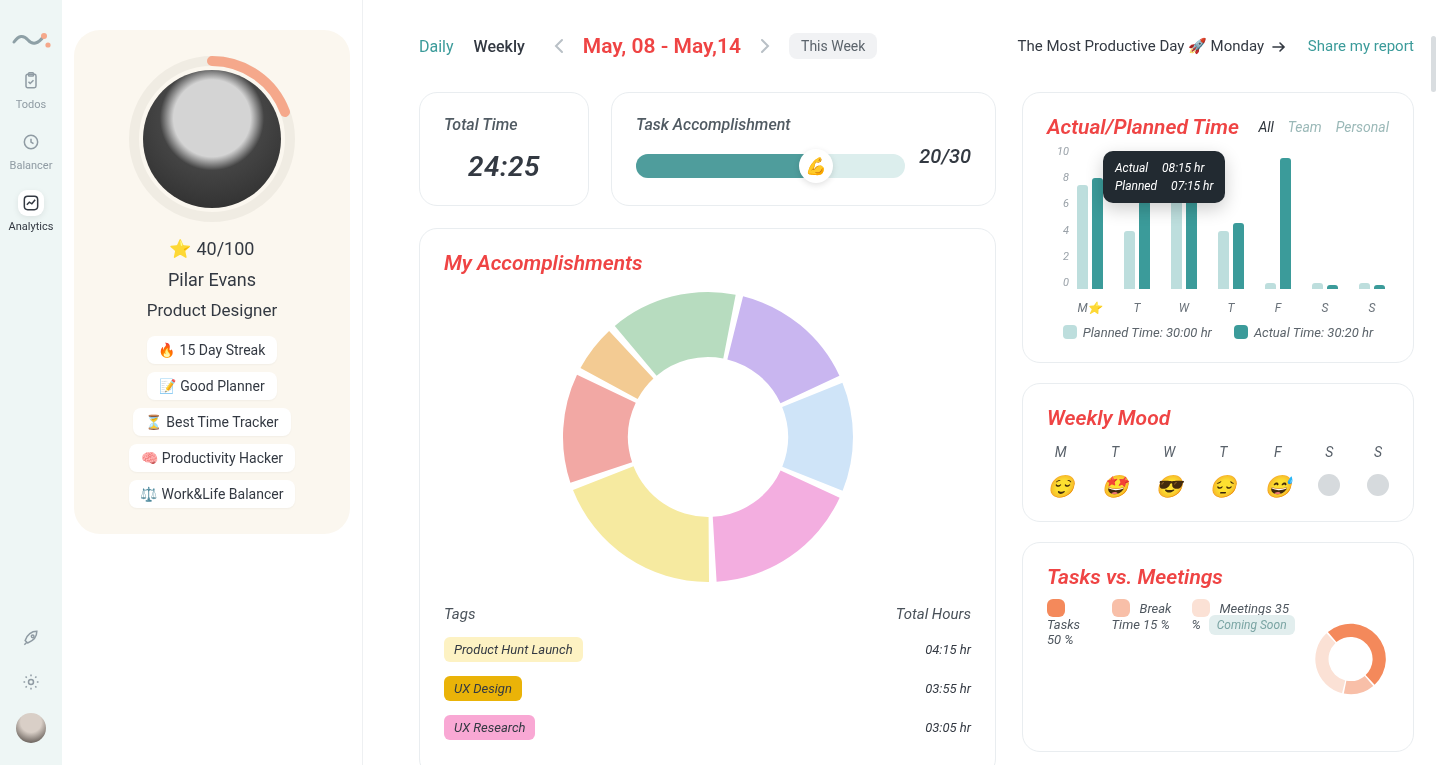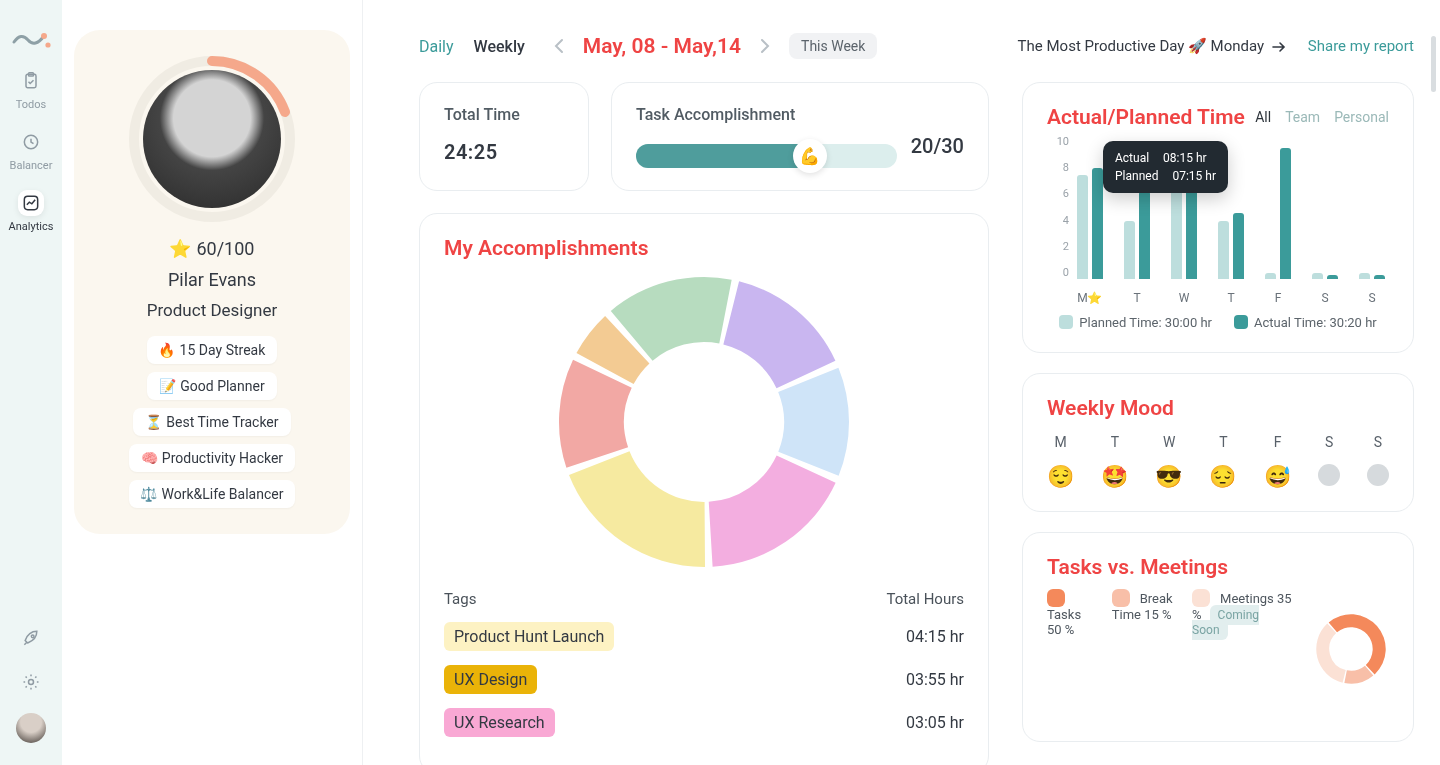--- a/index.html
+++ b/index.html
@@ -58,40 +58,40 @@
   .view-toggle{display:flex;gap:20px;font-size:16px;}
   .vt.inactive{color:var(--teal);}
   .vt.active{color:var(--text);font-weight:500;}
   .date-nav{display:flex;align-items:center;gap:12px;}
   .chev{width:24px;height:24px;display:flex;align-items:center;justify-content:center;color:#b9c0c6;cursor:pointer;}
   .range{font-size:21px;font-weight:600;color:#ef4444;}
   .pill{background:#f1f2f4;border-radius:8px;padding:5px 12px;font-size:14px;color:#5b636b;}
   .top-right{margin-left:auto;display:flex;align-items:center;gap:22px;font-size:15px;}
   .share{color:var(--teal);cursor:pointer;}
 
-  .grid{display:grid;grid-template-columns:1fr 392px;gap:33px;margin-top:14px;height:660px;}
+  .grid{display:grid;grid-template-columns:1fr 392px;gap:26px;margin-top:24px;height:660px;font-style:italic;}
 
   
   .card{background:#fff;border:1px solid var(--border);border-radius:18px;padding:22px 24px;}
   .row{display:flex;gap:22px;}
   .kpi-title{font-size:16px;color:#515b63;font-weight:500;}
-  .kpi-value{font-size:20px;font-weight:600;margin-top:16px;letter-spacing:.5px;}
+  .kpi-value{font-size:28px;font-weight:600;margin-top:16px;letter-spacing:.5px;text-align:center;}
   .task-bar{height:24px;border-radius:12px;background:#dceeed;position:relative;margin-top:20px;}
   .task-fill{position:absolute;left:0;top:0;bottom:0;border-radius:12px;background:#4f9d9c;}
   .task-emoji{position:absolute;top:-5px;width:34px;height:34px;border-radius:50%;background:#fff;
     display:flex;align-items:center;justify-content:center;font-size:17px;box-shadow:0 2px 6px rgba(0,0,0,.12);}
   .task-count{font-size:20px;font-weight:500;margin-left:14px;}
   .task-row{display:flex;align-items:center;}
 
   
   .accomp-card{margin-top:22px;}
   .section-title{font-size:21px;font-weight:600;color:#ef4444;}
   .donut-wrap{display:flex;justify-content:center;margin:12px 0 18px;}
   .tags-header{display:flex;justify-content:space-between;font-size:15px;color:#4a525a;margin-bottom:14px;}
-  .tag-row{display:flex;justify-content:space-between;align-items:center;margin-bottom:14px;font-size:16px;}
+  .tag-row{display:flex;justify-content:space-between;align-items:center;margin-bottom:14px;font-size:13px;}
   .tag-chip{padding:5px 10px;border-radius:6px;}
 
   
   .rcol{display:flex;flex-direction:column;gap:20px;}
   .bar-chart{position:relative;height:170px;margin-top:6px;}
   .yaxis{position:absolute;left:0;top:0;bottom:26px;width:22px;display:flex;flex-direction:column;justify-content:space-between;align-items:flex-end;font-size:11px;color:#9aa2a9;}
   .plot{position:absolute;left:26px;right:0;top:0;bottom:26px;display:flex;align-items:flex-end;justify-content:space-between;}
   .bar-group{width:34px;display:flex;gap:4px;align-items:flex-end;justify-content:center;height:100%;}
   .bar{width:11px;border-radius:3px 3px 0 0;}
   .bar.plan{background:var(--teal-soft);}
@@ -190,21 +190,21 @@
   <div class="profile-card">
     <div class="avatar-wrap">
       <svg class="avatar-ring" viewBox="0 0 170 170">
         <circle cx="85" cy="85" r="78" fill="none" stroke="#f0ece3" stroke-width="10"></circle>
         <path d="M85 7 A78 78 0 0 1 158 58" fill="none" stroke="#f5a88b" stroke-width="10" stroke-linecap="round"></path>
       </svg>
       <div class="avatar-img"></div>
     </div>
     <div class="score">
       <span>⭐️</span>
-      <span>60/100</span>
+      <span>40/100</span>
     </div>
     <div class="name">Pilar Evans</div>
     <div class="role">Product Designer</div>
     <div class="badges" id="badges">
         <div class="badge-pill">🔥 15 Day Streak</div>
         <div class="badge-pill">📝 Good Planner</div>
         <div class="badge-pill">⏳ Best Time Tracker</div>
         <div class="badge-pill">🧠 Productivity Hacker</div>
         <div class="badge-pill">⚖️ Work&amp;Life Balancer</div>
       </div>

